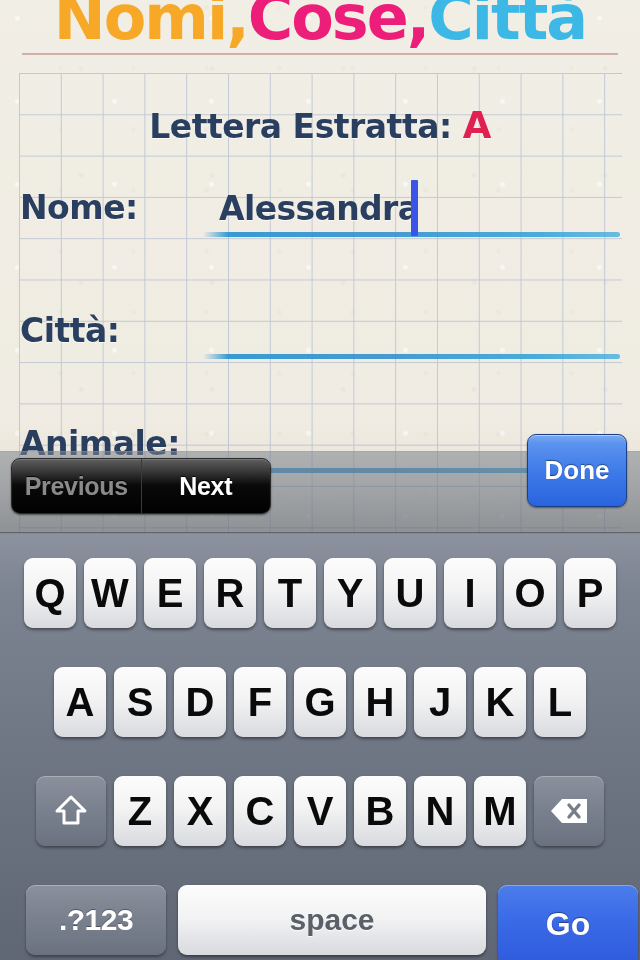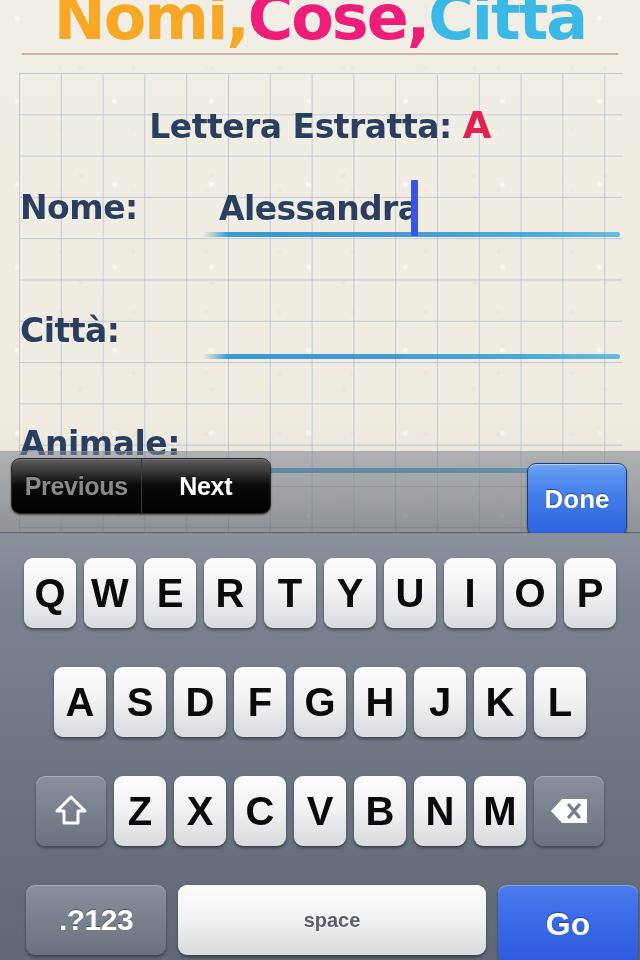--- a/index.html
+++ b/index.html
@@ -117,21 +117,21 @@
   }
   .seg-btn{
     flex:1; display:flex; align-items:center; justify-content:center;
     font-size:25px; font-weight:bold; letter-spacing:-.3px;
     text-shadow:0 -1px 0 rgba(0,0,0,.8);
   }
   #seg-prev{ color:#8A8A8A; border-right:1px solid #3a3a3a; }
   #seg-next{ color:#FFFFFF; }
 
   #done-btn{
-    position:absolute; left:527px; top:463px; width:100px; height:73px;
+    position:absolute; left:527px; top:434px; width:100px; height:73px;
     border-radius:9px;
     background:linear-gradient(180deg,#7BAAF3 0%,#5B93EE 12%,#3E7AE8 52%,#2A64DD 100%);
     border:1px solid #1b3f86;
     box-shadow:0 1px 0 rgba(255,255,255,.45) inset, 0 1px 2px rgba(0,0,0,.45);
     display:flex; align-items:center; justify-content:center;
     font-size:26px; font-weight:bold; color:#fff;
     text-shadow:0 -1px 1px rgba(0,0,0,.45);
   }
 
   
@@ -159,21 +159,21 @@
   }
   .key.dark{
     background:linear-gradient(180deg,#8A909C 0%,#7A818E 48%,#6A7280 100%);
     color:#FFFFFF;
     box-shadow:0 2px 3px rgba(0,0,0,.38), 0 1px 0 rgba(255,255,255,.28) inset;
   }
   #key-shift{ width:70px; height:70px; }
   #key-back { width:70px; height:70px; }
   #key-num  { width:140px; height:70px; font-size:30px; letter-spacing:-.5px;
               text-shadow:0 -1px 0 rgba(0,0,0,.35); }
-  #key-space{ width:308px; height:70px; font-size:20px; font-weight:bold;
+  #key-space{ width:308px; height:70px; font-size:30px; font-weight:bold;
               color:#5A5F68; text-shadow:0 1px 0 rgba(255,255,255,.85); }
   #key-go{
     width:140px; height:79px; font-size:32px; color:#fff;
     background:linear-gradient(180deg,#4C7DEC 0%,#3A6AE6 45%,#2E5BDD 100%);
     text-shadow:0 -1px 1px rgba(0,0,0,.4);
     box-shadow:0 2px 3px rgba(0,0,0,.38), 0 1px 0 rgba(255,255,255,.32) inset;
   }
 
   
   .shift-ico{ width:34px; height:34px; display:block; }

